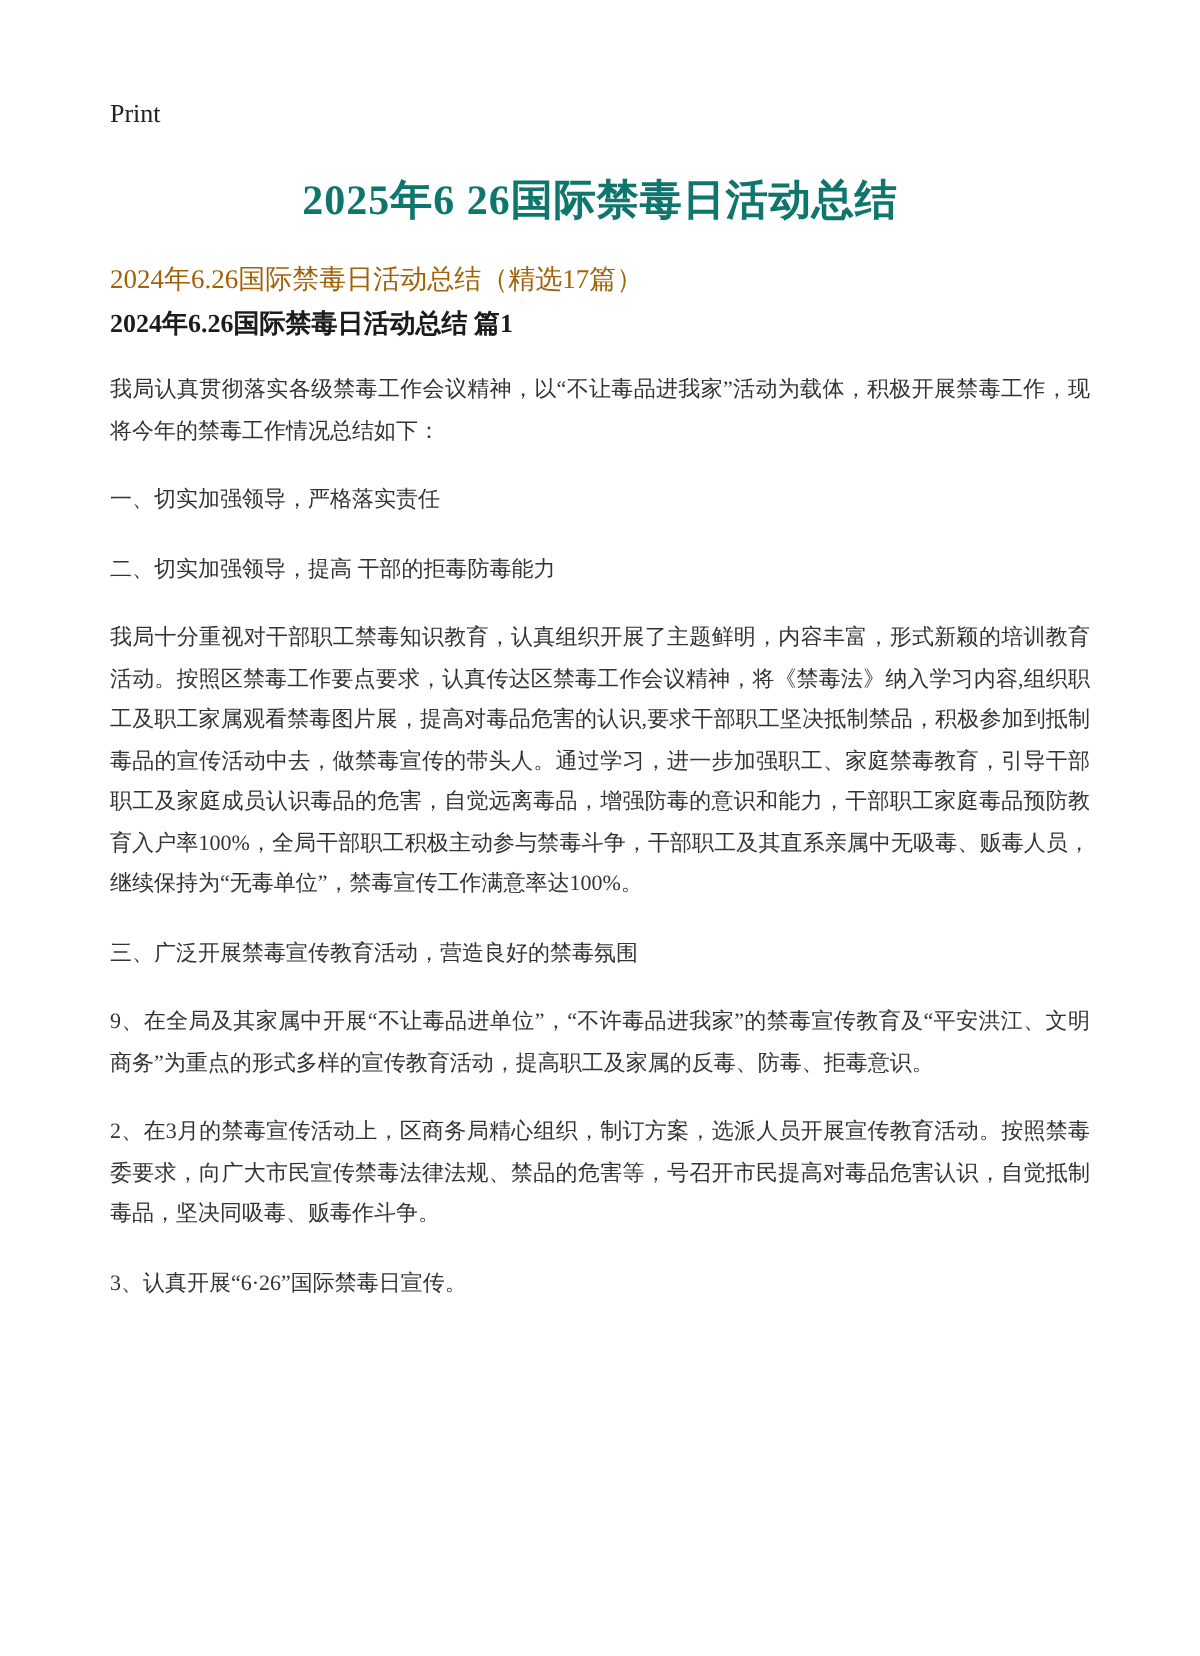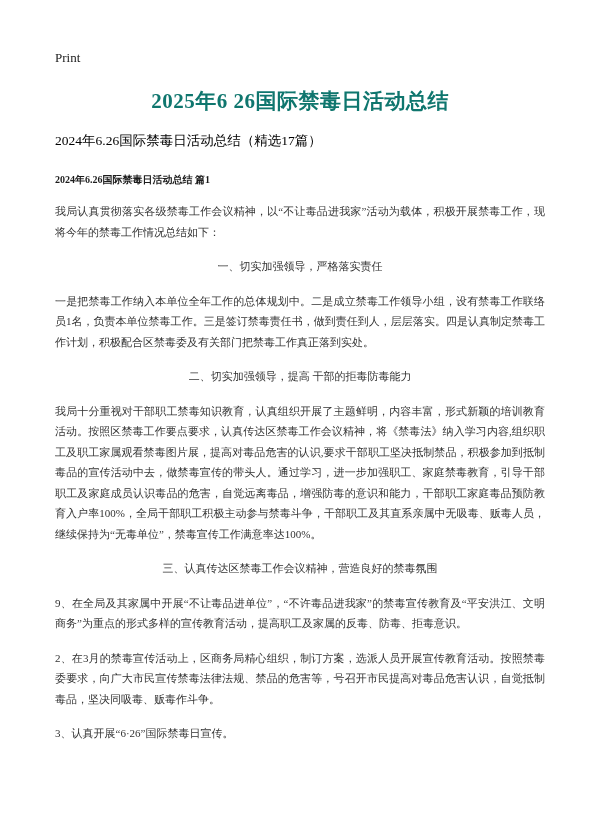--- a/index.html
+++ b/index.html
@@ -32,68 +32,67 @@
     font-size: 21px;
     font-weight: bold;
     text-align: center;
     color: #0f766e;
     margin: 12px 0 18px 0;
     line-height: 1.25;
     letter-spacing: 0.5px;
   }
   .doc-subtitle {
     font-size: 13.5px;
-    color: #000000;
-    margin: 0 0 22px 0;
+    color: #a16207;
+    margin: 0 0 3px 0;
     line-height: 1.4;
   }
   .collection-heading {
-    font-size: 10px;
+    font-size: 13px;
     font-weight: bold;
     color: #1c1c1c;
     margin: 0 0 14px 0;
     line-height: 1.4;
   }
   .block {
     font-size: 11px;
     line-height: 20.5px;
     margin: 0 0 14px 0;
     text-align: justify;
     text-justify: inter-ideograph;
     color: #333333;
   }
   .block.heading {
-    text-align: center;
+    text-align: left;
   }
 </style>
 </head>
 <body>
 
 <div class="page">
 
   <span class="print-link">Print</span>
 
   <h1 class="doc-title">2025年6 26国际禁毒日活动总结</h1>
 
   <div class="doc-subtitle">2024年6.26国际禁毒日活动总结（精选17篇）</div>
 
   <div class="collection-heading">2024年6.26国际禁毒日活动总结 篇1</div>
 
   <div class="article">
     <p class="block paragraph">我局认真贯彻落实各级禁毒工作会议精神，以“不让毒品进我家”活动为载体，积极开展禁毒工作，现将今年的禁毒工作情况总结如下：</p>
 
     <p class="block heading">一、切实加强领导，严格落实责任</p>
 
-    <p class="block paragraph">一是把禁毒工作纳入本单位全年工作的总体规划中。二是成立禁毒工作领导小组，设有禁毒工作联络员1名，负责本单位禁毒工作。三是签订禁毒责任书，做到责任到人，层层落实。四是认真制定禁毒工作计划，积极配合区禁毒委及有关部门把禁毒工作真正落到实处。</p>
 
     <p class="block heading">二、切实加强领导，提高 干部的拒毒防毒能力</p>
 
     <p class="block paragraph">我局十分重视对干部职工禁毒知识教育，认真组织开展了主题鲜明，内容丰富，形式新颖的培训教育活动。按照区禁毒工作要点要求，认真传达区禁毒工作会议精神，将《禁毒法》纳入学习内容,组织职工及职工家属观看禁毒图片展，提高对毒品危害的认识,要求干部职工坚决抵制禁品，积极参加到抵制毒品的宣传活动中去，做禁毒宣传的带头人。通过学习，进一步加强职工、家庭禁毒教育，引导干部职工及家庭成员认识毒品的危害，自觉远离毒品，增强防毒的意识和能力，干部职工家庭毒品预防教育入户率100%，全局干部职工积极主动参与禁毒斗争，干部职工及其直系亲属中无吸毒、贩毒人员，继续保持为“无毒单位”，禁毒宣传工作满意率达100%。</p>
 
-    <p class="block heading">三、认真传达区禁毒工作会议精神，营造良好的禁毒氛围</p>
+    <p class="block heading">三、广泛开展禁毒宣传教育活动，营造良好的禁毒氛围</p>
 
     <p class="block paragraph">9、在全局及其家属中开展“不让毒品进单位”，“不许毒品进我家”的禁毒宣传教育及“平安洪江、文明商务”为重点的形式多样的宣传教育活动，提高职工及家属的反毒、防毒、拒毒意识。</p>
 
     <p class="block paragraph">2、在3月的禁毒宣传活动上，区商务局精心组织，制订方案，选派人员开展宣传教育活动。按照禁毒委要求，向广大市民宣传禁毒法律法规、禁品的危害等，号召开市民提高对毒品危害认识，自觉抵制毒品，坚决同吸毒、贩毒作斗争。</p>
 
     <p class="block paragraph">3、认真开展“6·26”国际禁毒日宣传。</p>
   </div>
 
 </div>
 

